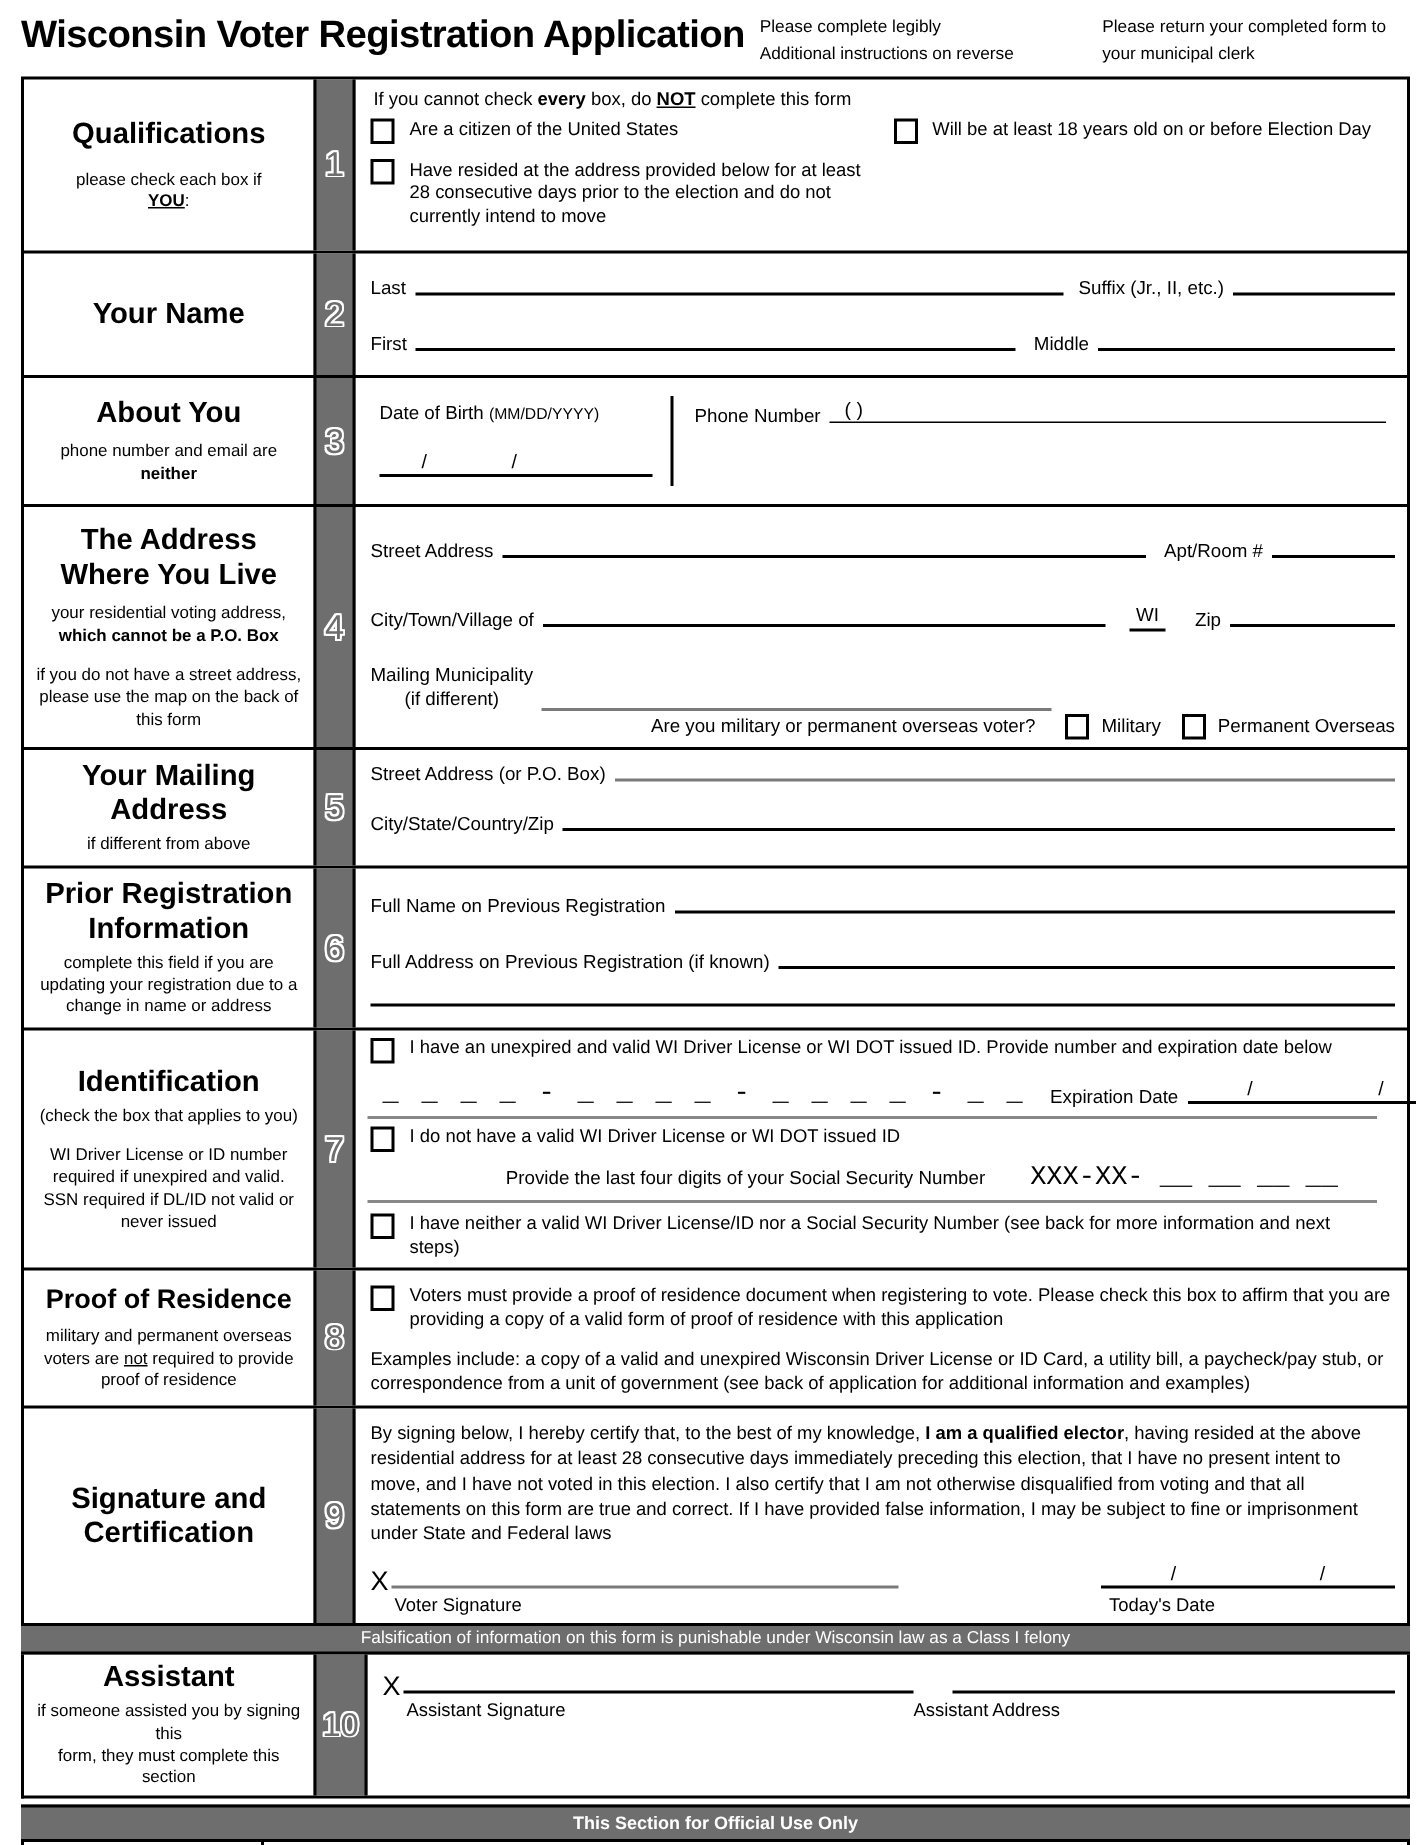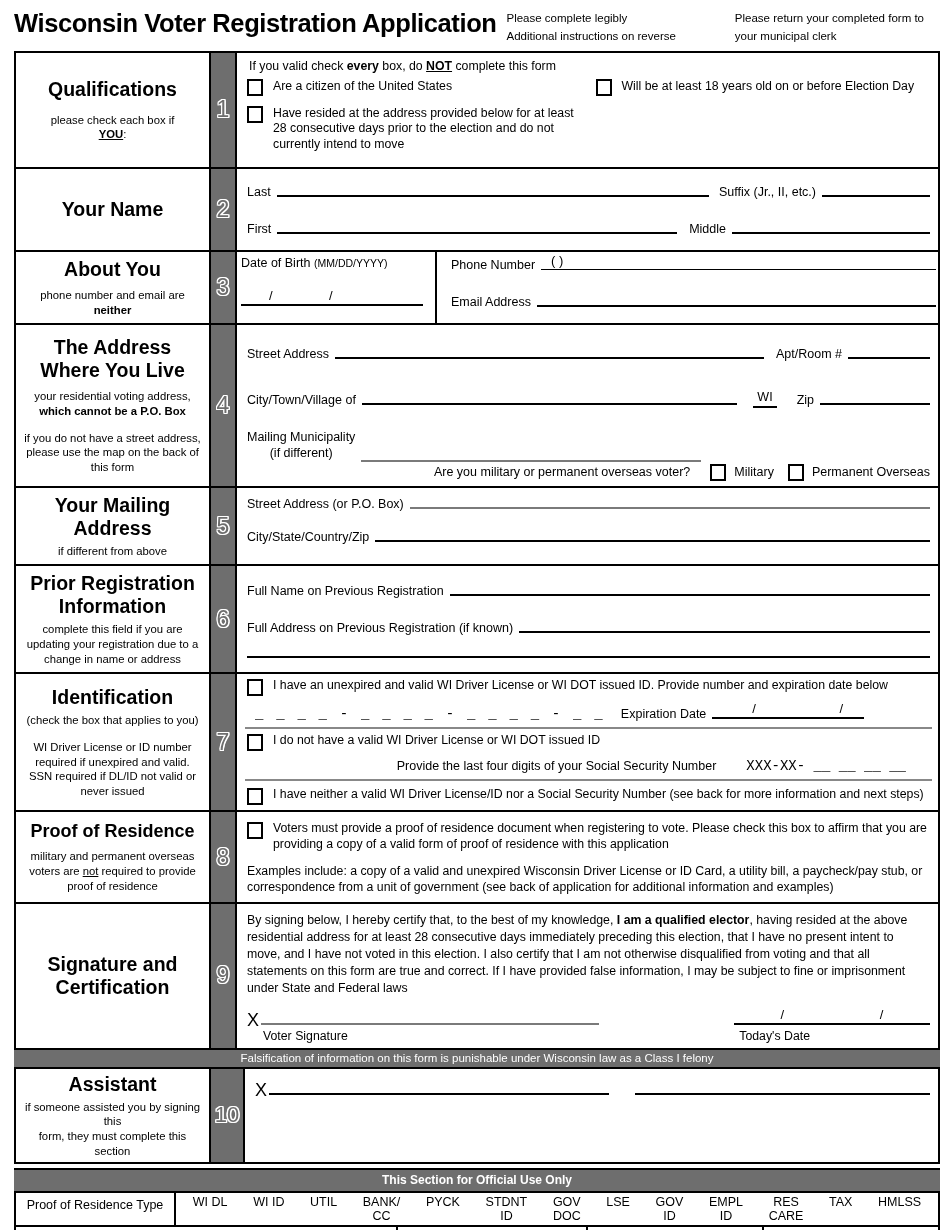--- a/index.html
+++ b/index.html
@@ -181,21 +181,21 @@
 
   
   .idrow { border-bottom: 2px solid #888; padding: 4px 2px 5px 2px; }
   .idrow:last-child { border-bottom: none; }
   .idline { display: flex; align-items: flex-start; }
   .idline .cbx { margin-right: 10px; margin-top: 1px; }
   .idtxt { font-size: 12.3px; line-height: 1.3; }
 
   .dlmask {
     font-family: "Liberation Mono", monospace;
-    font-size: 14px;
+    font-size: 18px;
     letter-spacing: 2.2px;
     margin-left: 8px;
     white-space: nowrap;
   }
 
   
   .certtext { font-size: 12.3px; line-height: 1.37; }
   .sigrow { display: flex; align-items: flex-end; margin-top: 14px; }
   .xmark { font-size: 18px; line-height: 1; margin-right: 2px; margin-bottom: -1px; }
   .capunder { font-size: 12.3px; margin-top: 1px; }
@@ -286,21 +286,21 @@
       <div class="lbl">
         <div class="ttl">Qualifications</div>
         <div class="sub2">
           <span>please check each box if</span><br>
           <u><b>YOU</b></u><span>:</span>
         </div>
       </div>
       <div class="numcell">1</div>
       <div class="content">
         <div class="s1top">
-          <span>If you valid check </span><b>every</b><span> box, do </span><b><u>NOT</u></b><span> complete this form</span>
+          <span>If you cannot check </span><b>every</b><span> box, do </span><b><u>NOT</u></b><span> complete this form</span>
         </div>
         <div class="s1grid">
           <div class="s1col left">
             <div class="qitem">
               <span class="cbx"></span>
               <span class="qt">Are a citizen of the United States</span>
             </div>
             <div class="qitem">
               <span class="cbx"></span>
               <span class="qt">Have resided at the address provided below for at least 28 consecutive days prior to the election and do not currently intend to move</span>
@@ -339,43 +339,39 @@
 
     <div class="srow" style="min-height:73px;">
       <div class="lbl">
         <div class="ttl">About You</div>
         <div class="sub">
           <span>phone number and email are</span><br>
           <b>neither</b>
         </div>
       </div>
       <div class="numcell">3</div>
-      <div class="content" style="padding:0;">
+      <div class="content" style="padding:12px;">
         <div class="split" style="height:100%;">
           <div class="dob">
             <div class="cap">
               <span>Date of Birth</span>
               <span class="mm">(MM/DD/YYYY)</span>
             </div>
             <div class="dobline">
               <span style="left:28px;">/</span>
                 <span style="left:88px;">/</span>
             </div>
           </div>
           <div class="rightpane">
             <div class="fieldrow">
               <span class="cap">Phone Number</span>
               <span class="ln thin" style="position:relative;">
                 <span style="position:absolute;left:10px;bottom:1px;font-size:13px;">(                )</span>
               </span>
             </div>
-            <div class="fieldrow" style="margin-top:22px;">
-              <span class="cap">Email Address</span>
-              <span class="ln"></span>
-            </div>
           </div>
         </div>
       </div>
     </div>
 
     <div class="srow" style="min-height:135px;">
       <div class="lbl">
         <div class="ttl">
           <span>The Address</span><br>
           <span>Where You Live</span>
@@ -476,21 +472,21 @@
         <div class="ttl">Identification</div>
         <div class="sub tight">(check the box that applies to you)</div>
         <div class="sub2">
           <span>WI Driver License or ID number</span><br>
           <span>required if unexpired and valid.</span><br>
           <span>SSN required if DL/ID not valid or</span><br>
           <span>never issued</span>
         </div>
       </div>
       <div class="numcell">7</div>
-      <div class="content" style="padding:0 6px 0 8px;">
+      <div class="content" style="padding:0 20px 0 8px;">
         <div class="idrow">
           <div class="idline">
             <span class="cbx"></span>
             <span class="idtxt">I have an unexpired and valid WI Driver License or WI DOT issued ID.  Provide number and expiration date below</span>
           </div>
           <div class="fieldrow" style="margin-top:10px;align-items:flex-end;">
             <span class="dlmask">_ _ _ _ - _ _ _ _ - _ _ _ _ - _ _</span>
             <span class="cap" style="margin-left:16px;">Expiration Date</span>
             <span class="ln fx" style="width:152px;position:relative;">
               <span style="position:absolute;left:0;right:0;bottom:1px;text-align:center;font-size:13px;letter-spacing:40px;padding-left:40px;">/            /</span>
@@ -577,20 +573,25 @@
           <span>form, they must complete this section</span>
         </div>
       </div>
       <div class="numcell wide">10</div>
       <div class="content" style="padding-top:12px;">
         <div class="sigrow" style="margin-top:0;">
           <span class="xmark">X</span>
           <span class="ln fx" style="width:340px;"></span>
           <span style="width:26px;"></span>
           <span class="ln"></span>
+        </div>
+        <div style="display:flex;">
+          <span class="capunder" style="margin-left:16px;">Assistant Signature</span>
+          <span style="width:232px;"></span>
+          <span class="capunder">Assistant Address</span>
         </div>
       </div>
     </div>
   </div>
 
   <div style="margin:4px 10px 0 14px;">
     <div class="banner b2">This Section for Official Use Only</div>
   </div>
 
   <div class="offbox">

